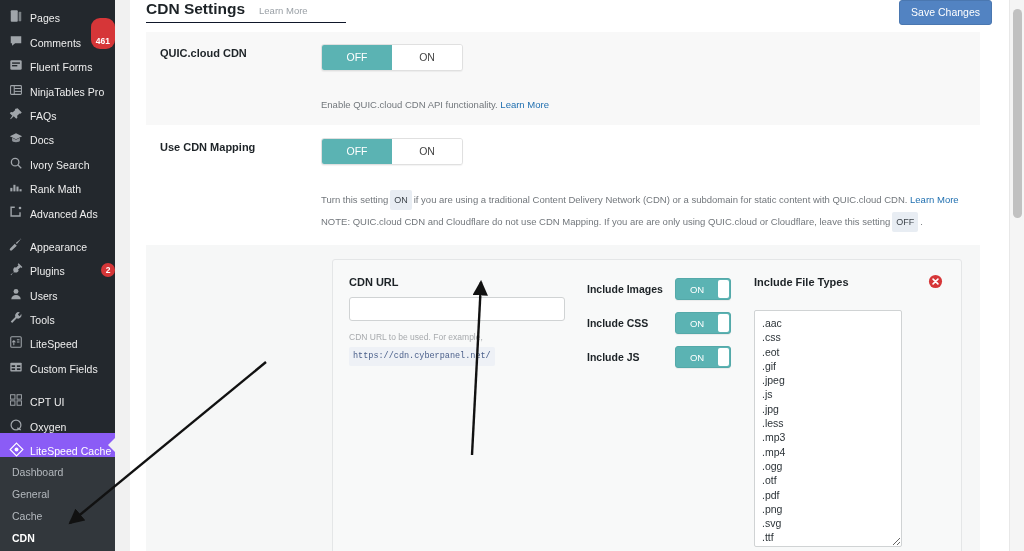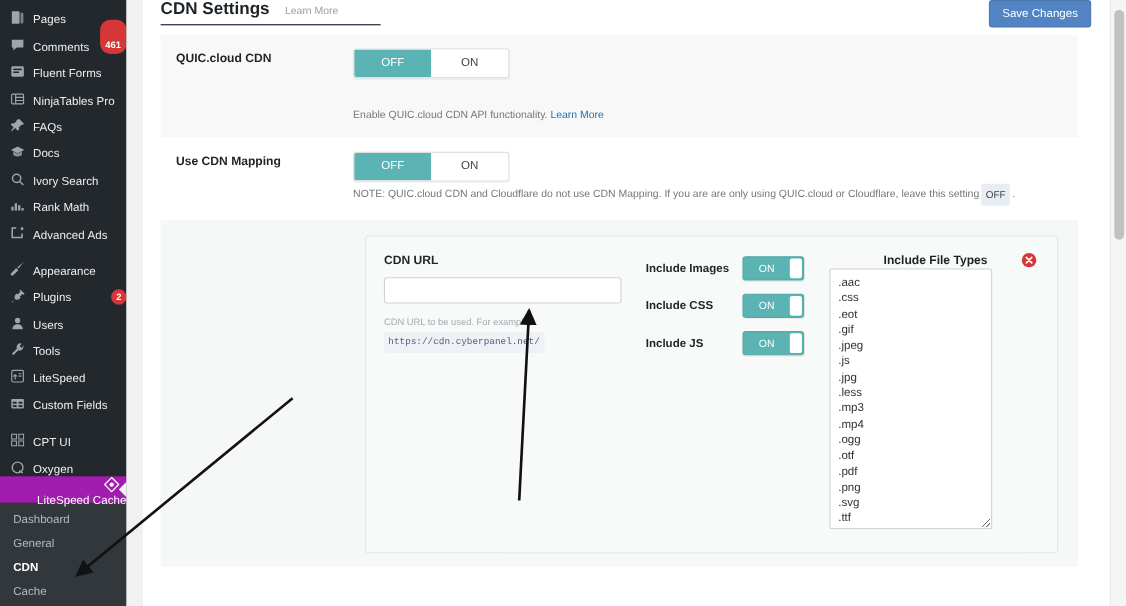--- a/index.html
+++ b/index.html
@@ -32,23 +32,22 @@
   .menu-item .mi-icon {
     width: 16px; height: 16px;
     margin-right: 6px;
     flex: 0 0 16px;
     display: flex; align-items: center; justify-content: center;
     color: #a0a5aa;
   }
   .menu-item .mi-icon svg { display: block; }
   .menu-item .mi-label { flex: 1 1 auto; }
   .menu-item.current {
-    background: #a21caf;
+    background: #8b5cf6;
     color: #fff;
-    flex-direction: column;
   }
   .menu-item.current .mi-icon { color: #fff; }
   .menu-item.current::after {
     content: "";
     position: absolute; right: -1px; top: 50%;
     transform: translateY(-50%);
     border-style: solid;
     border-width: 8px 8px 8px 0;
     border-color: transparent #f1f1f1 transparent transparent;
   }
@@ -280,22 +279,21 @@
   }
   .switch .sw-knob {
     position: absolute; right: 1px; top: 1px;
     width: 11px; height: 18px;
     background: #fff;
     border-radius: 2px;
   }
 
   .types-head {
     display: flex; align-items: flex-start;
-    margin-bottom: 1px;
-    justify-content: center;
+    margin-bottom: 22px;
   }
   .types-head .fld-label { margin-bottom: 0; }
   .remove-icon {
     position: absolute;
     right: 4px; top: -2px;
     width: 15px; height: 15px;
     cursor: pointer;
   }
   .types-area {
     width: 148px;
@@ -532,22 +530,22 @@
             <path d="M8 1.2L14.8 8 8 14.8 1.2 8z"></path>
             <circle cx="8" cy="8" r="2.1" fill="currentColor" stroke="none"></circle>
           </svg>
       </span>
       <span class="mi-label">LiteSpeed Cache</span>
     </div>
 
     <div id="submenu">
       <a class="submenu-item">Dashboard</a>
       <a class="submenu-item">General</a>
+      <a class="submenu-item">Cache</a>
       <a class="submenu-item current">CDN</a>
-      <a class="submenu-item">Cache</a>
     </div>
   </nav>
 
   <div id="main">
     <div id="content">
 
       <div class="page-head">
         <div class="page-title-wrap">
           <h1 class="page-title">CDN Settings</h1>
           <a class="learn-more-head">Learn More</a>
@@ -570,20 +568,24 @@
             </div>
           </div>
         </div>
 
         <div class="srow plain">
           <div class="slabel">Use CDN Mapping</div>
           <div class="sfield">
             <div class="toggle-group">
               <div class="toggle-seg active">OFF</div>
               <div class="toggle-seg">ON</div>
+            </div>
+            <div class="desc">
+              <span>Turn this setting</span><span class="inline-badge">ON</span><span>if you are using a traditional Content Delivery Network (CDN) or a subdomain for static content with QUIC.cloud CDN.</span>
+              <a>Learn More</a>
             </div>
             <div class="desc" style="margin-top:2px">
               <span>NOTE: QUIC.cloud CDN and Cloudflare do not use CDN Mapping. If you are are only using QUIC.cloud or Cloudflare, leave this setting</span><span class="inline-badge">OFF</span><span>.</span>
             </div>
           </div>
         </div>
 
         <div class="mapping-wrap">
           <div class="mapping-box">
 

